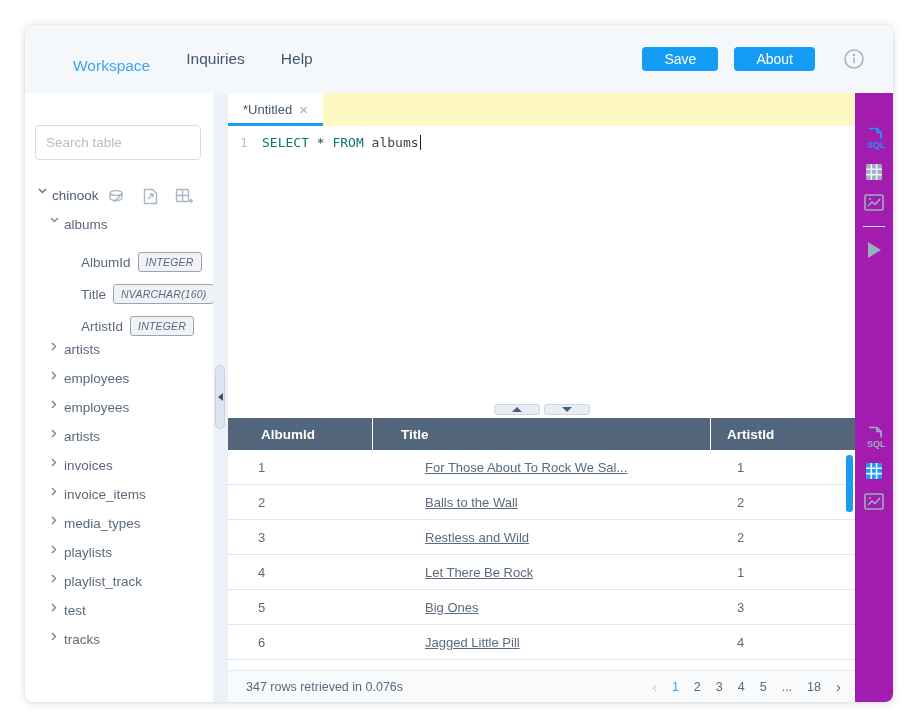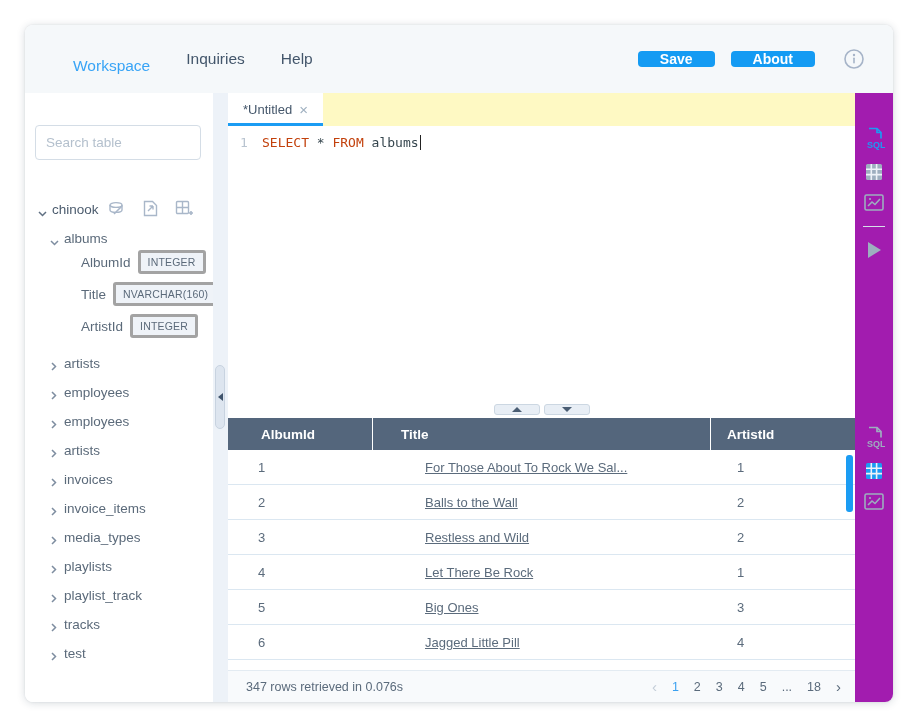--- a/index.html
+++ b/index.html
@@ -14,48 +14,48 @@
   .topnav {
     height:68px; background:#f5f8fa; flex:0 0 68px;
     display:flex; align-items:center; padding:0 28px 0 48px;
   }
   .nav-links { display:flex; gap:36px; align-items:center; }
   .nav-link { font-size:15.5px; color:#43566b; cursor:pointer; }
   .nav-link.active { color:#38a4f6;margin-top:13px; }
   .nav-right { margin-left:auto; display:flex; align-items:center; gap:16px; }
   .btn {
     background:#149bf3; color:#fff; border:none; border-radius:4px;
-    font-size:14px; font-family:"Liberation Sans",sans-serif; font-weight:bold;
-    height:16px; padding:0 22px; cursor:pointer;
+    font-size:14px; font-family:"Liberation Sans",sans-serif; font-weight:normal;
+    height:24px; padding:0 22px; cursor:pointer;
   }
   .info-icon { margin-left:12px; width:22px; height:22px; }
   .info-icon svg { display:block; }
   
   .content { flex:1; display:flex; min-height:0; }
   
   .sidebar { width:188px; flex:0 0 188px; background:#fff; padding:32px 0 0 10px; overflow:hidden; }
   .search-box {
     width:166px; height:35px; border:1px solid #d4dde6; border-radius:4px;
     font-size:13.5px; color:#45566a; padding:0 10px; outline:none; background:#fff;
     font-family:"Liberation Sans",sans-serif;
   }
   .search-box::placeholder { color:#b4c0cd; }
   .tree { margin-top:28px; font-size:13.5px; color:#5b6a7a; }
-  .tree-row { display:flex; align-items:flex-end; height:29px; cursor:pointer; }
+  .tree-row { display:flex; align-items:flex-start; height:29px; cursor:pointer; }
   .tree-row .chev { width:14px; display:inline-flex; justify-content:center; margin-right:3px; flex:0 0 14px; }
   .chev svg { display:block; }
   .db-row { color:#4c5c6e; }
   .db-icons { display:flex; gap:17px; margin-left:9px; align-items:center; }
   .db-icons svg { display:block; }
   .lvl1 { padding-left:12px; }
   .col-row { padding-left:46px; height:32px; display:flex; align-items:center; }
   .col-name { color:#5b6a7a; margin-right:7px; }
   .type-badge {
-    background:#eff3f8; border:3px solid #a3a3a3; border-radius:3px;
-    font-size:10.5px; color:#5b6a7a; padding:3px 7px; letter-spacing:.2px;
+    background:#eff3f8; border:1px solid #a3a3a3; border-radius:3px;
+    font-size:10.5px; color:#5b6a7a; padding:3px 7px; letter-spacing:.2px;font-style:italic;
   }
   
   .v-divider { width:15px; flex:0 0 15px; background:#edf2f8; position:relative; }
   .collapse-handle {
     position:absolute; left:2px; top:272px; width:10px; height:64px;
     background:#dde5ef; border:1px solid #c8d3e0; border-radius:5px;
     display:flex; align-items:center; justify-content:center; cursor:pointer;
   }
   .tri-left { width:0; height:0; border-top:4px solid transparent; border-bottom:4px solid transparent; border-right:5px solid #3f536b; }
   
@@ -63,21 +63,21 @@
   .tabbar { height:33px; flex:0 0 33px; background:#fef9c3; display:flex; }
   .tab {
     background:#fff; width:95px; display:flex; align-items:center; justify-content:center;
     gap:7px; font-size:13px; color:#44566a; position:relative; cursor:pointer;
   }
   .tab::after { content:""; position:absolute; left:0; right:0; bottom:0; height:3px; background:#1b9cf3; }
   .tab-close { color:#9fb0c0; font-size:15px; line-height:1; cursor:pointer; }
   .editor { height:278px; flex:0 0 278px; background:#fff; padding:9px 0 0 12px; font-family:"DejaVu Sans Mono", monospace; font-size:13px; display:flex; }
   .line-no { color:#b9c4d0; width:22px; text-align:left; }
   .code { color:#37474f; white-space:pre; display:flex; align-items:flex-start; }
-  .kw { color:#c2410c; }
+  .kw { color:#0f766e; }
   .caret { display:inline-block; width:1px; height:15px; background:#222; margin-left:1px; vertical-align:text-bottom; }
   
   .splitter { height:14px; flex:0 0 14px; background:#fff; display:flex; justify-content:center; gap:4px; align-items:flex-start; }
   .split-btn {
     width:46px; height:11px; background:#e8eef5; border:1px solid #ccd7e2; border-radius:3px;
     display:flex; align-items:center; justify-content:center; cursor:pointer;
   }
   .tri-up { width:0; height:0; border-left:5px solid transparent; border-right:5px solid transparent; border-bottom:5px solid #4a5d73; }
   .tri-down { width:0; height:0; border-left:5px solid transparent; border-right:5px solid transparent; border-top:5px solid #4a5d73; }
   
@@ -270,29 +270,29 @@
               </svg>
             </span>
           <span>playlist_track</span>
         </div>
         <div class="tree-row lvl1">
           <span class="chev">
               <svg width="6" height="9" viewBox="0 0 6 9" fill="none">
                 <polyline points="1,1 4.5,4.5 1,8" stroke="#7e8da0" stroke-width="1.5"></polyline>
               </svg>
             </span>
+          <span>test</span>
+        </div>
+        <div class="tree-row lvl1">
+          <span class="chev">
+              <svg width="6" height="9" viewBox="0 0 6 9" fill="none">
+                <polyline points="1,1 4.5,4.5 1,8" stroke="#7e8da0" stroke-width="1.5"></polyline>
+              </svg>
+            </span>
           <span>tracks</span>
-        </div>
-        <div class="tree-row lvl1">
-          <span class="chev">
-              <svg width="6" height="9" viewBox="0 0 6 9" fill="none">
-                <polyline points="1,1 4.5,4.5 1,8" stroke="#7e8da0" stroke-width="1.5"></polyline>
-              </svg>
-            </span>
-          <span>test</span>
         </div>
       </div>
     </div>
 
     <div class="v-divider">
       <div class="collapse-handle">
         <span class="tri-left"></span>
       </div>
     </div>
 

